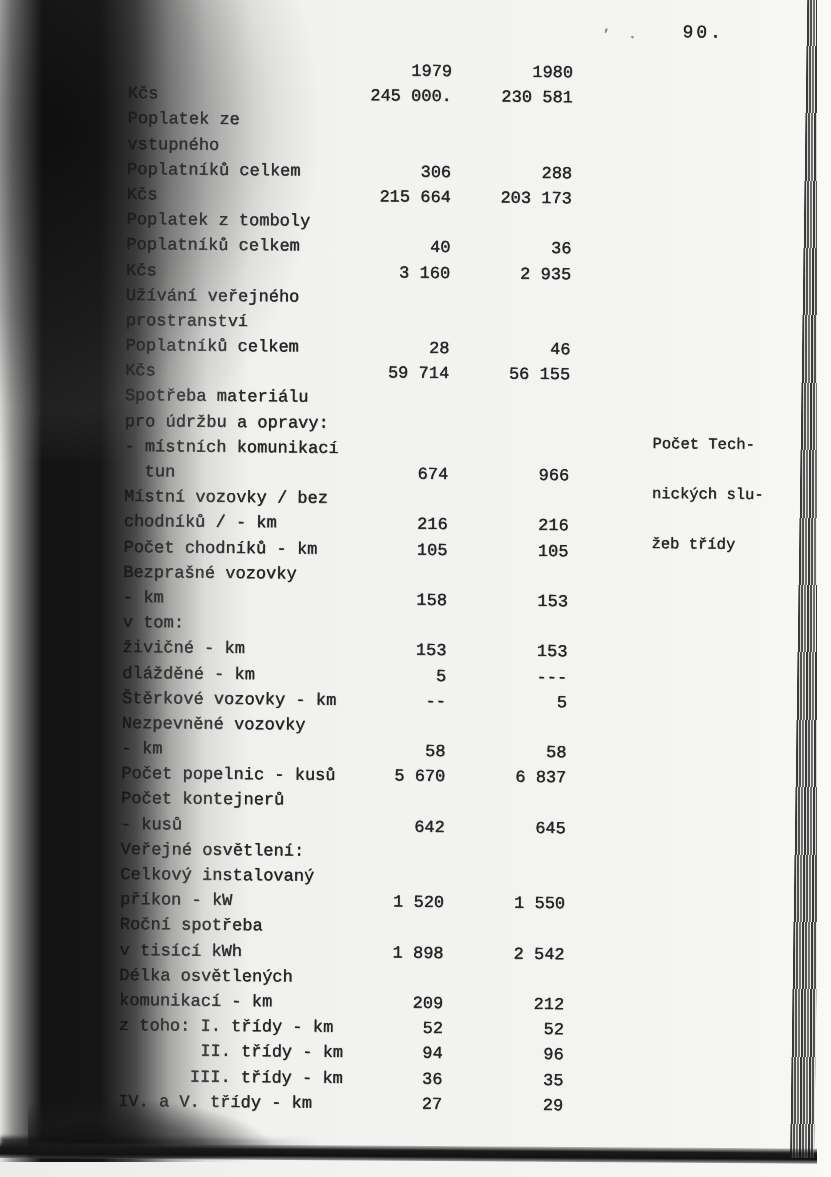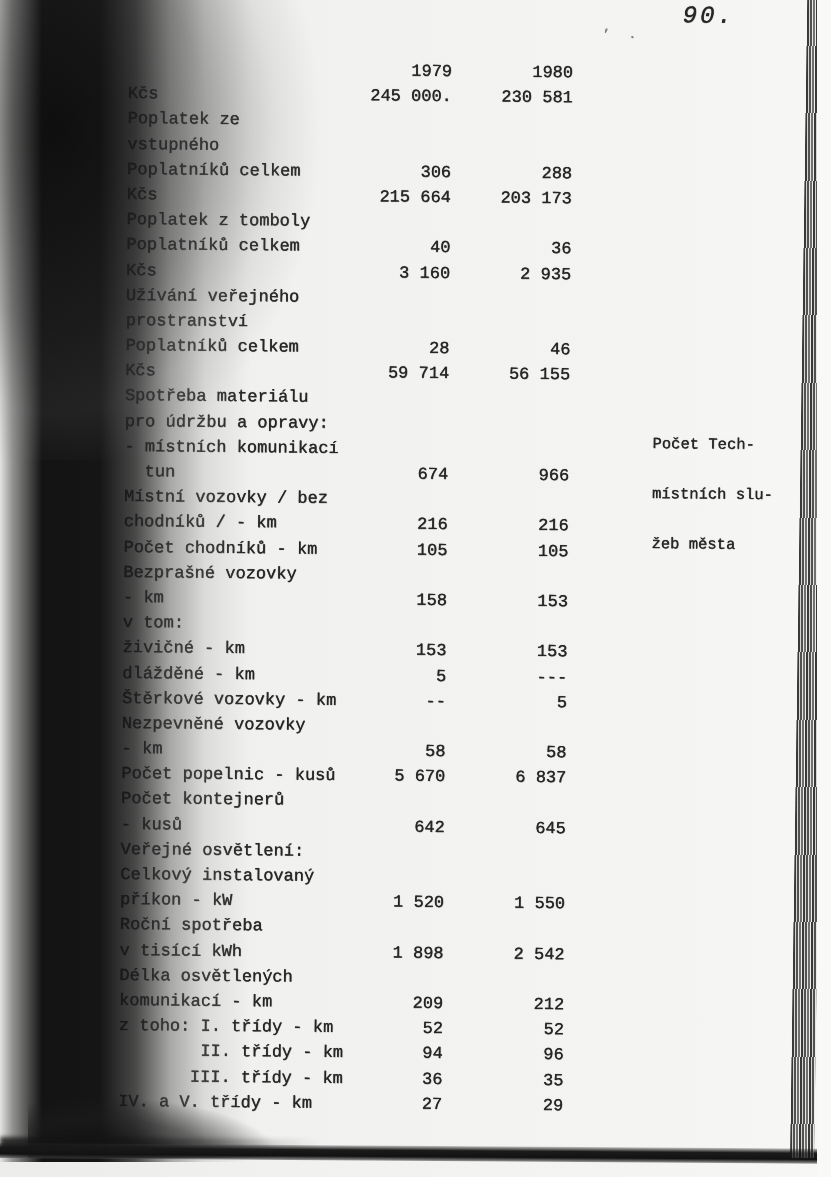--- a/index.html
+++ b/index.html
@@ -6,21 +6,21 @@
   .scan {
     position:relative; width:831px; height:1177px; overflow:hidden;
     background:linear-gradient(90deg,#ececea 0%,#f1f1ef 35%,#f4f4f2 78%,#f7f7f5 100%);
     font-family:"Liberation Mono","DejaVu Sans Mono",monospace;
     color:#262626;
   }
   
   .content { position:absolute; left:0; top:0; width:831px; height:1177px;
              transform:rotate(0.55deg); transform-origin:440px 80px; }
   .typed { text-shadow:0 0 0.7px rgba(35,35,35,.85), 0.4px 0.4px 0.6px rgba(35,35,35,.45); }
-  .pageno { position:absolute; left:682px; top:0; font-size:24px; letter-spacing:3px;font-style:italic; }
+  .pageno { position:absolute; left:682px; top:20px; font-size:18px; letter-spacing:3px; }
   .table { position:absolute; left:128px; top:62px; width:480px; font-size:17px; }
   .trow { position:relative; height:25.2px; white-space:pre; }
   .trow .lbl { position:absolute; left:0; top:0; }
   .trow .v1  { position:absolute; left:150px; width:174px; top:0; text-align:right; }
   .trow .v2  { position:absolute; left:306px; width:139px; top:0; text-align:right; }
   .sidenote { position:absolute; left:656px; top:400px; font-size:15.5px;
               line-height:16.8px; white-space:pre; }
   .speck { position:absolute; left:602px; top:26px; font-size:12px; color:#8a8a8a; letter-spacing:6px; }
   
   .gutter { position:absolute; left:0; top:0; width:250px; height:1162px; pointer-events:none;
@@ -268,22 +268,22 @@
       </div>
         <div class="trow">
         <span class="lbl">IV. a V. třídy - km</span>
         <span class="v1">27</span>
         <span class="v2">29</span>
       </div>
       </div>
 
     <div class="sidenote">
       <div>Počet Tech-</div>
-      <div>místních slu-</div>
-      <div>žeb města</div>
+      <div>nických slu-</div>
+      <div>žeb třídy</div>
     </div>
   </div>
 
   <div class="gutter"></div>
   <div class="gutter-top"></div>
   <div class="gutter-flare"></div>
   <div class="bottom-band"></div>
   <div class="edge-lines"></div>
   <div class="right-margin"></div>
 </div>

